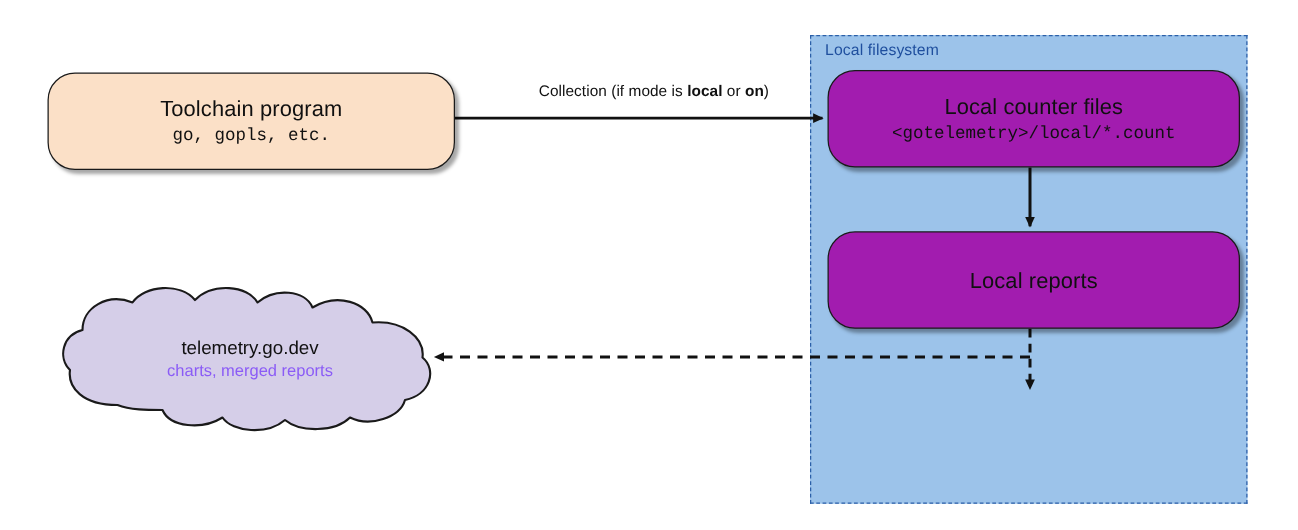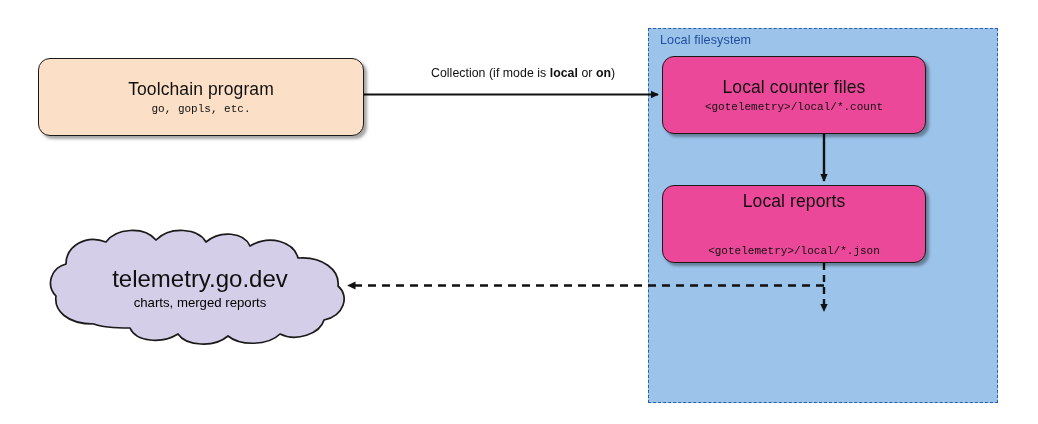--- a/index.html
+++ b/index.html
@@ -26,37 +26,37 @@
     width: 1038px;
     height: 424px;
     pointer-events: none;
   }
 
   
   .node {
     position: absolute;
     box-sizing: border-box;
     border: 1.6px solid #1a1a1a;
-    border-radius: 12px;
+    border-radius: 22px;
     display: flex;
     flex-direction: column;
     align-items: center;
     justify-content: center;
     box-shadow: 3px 3px 3px rgba(0,0,0,0.35);
   }
   .node .title {
     font-size: 17.5px;
     color: #101010;
     line-height: 1.15;
     letter-spacing: 0.1px;
     white-space: nowrap;
   }
   .node .sub {
     font-family: "Liberation Mono", "DejaVu Sans Mono", monospace;
-    font-size: 11px;
+    font-size: 14px;
     color: #101010;
     margin-top: 3px;
     white-space: nowrap;
   }
 
   #toolchain-node {
     left: 38px;  top: 58px;
     width: 326px; height: 78px;
     background: #FBE0C7;
   }
@@ -72,23 +72,23 @@
   }
   #fs-label {
     position: absolute;
     left: 660px; top: 33px;
     font-size: 12.6px;
     color: #1F4F9E;
     letter-spacing: 0.1px;
   }
 
   .fs-node {
-    background: #ec4899;
+    background: #a21caf;
     left: 662px;
-    width: 264px;
+    width: 330px;
     height: 78px;
     text-align: right;
   }
   #counter-node  { top: 56px;  }
   #reports-node  { top: 185px; gap: 31px; }
   #uploaded-node { top: 315px; }
 
   
   #cloud-wrap {
     position: absolute;
@@ -100,27 +100,27 @@
     position: absolute;
     left: 0; top: 0;
     width: 304px; height: 118px;
     display: flex;
     flex-direction: column;
     align-items: center;
     justify-content: center;
     pointer-events: none;
   }
   #cloud-text .title {
-    font-size: 24px;
+    font-size: 15px;
     color: #101010;
     white-space: nowrap;
   }
   #cloud-text .sub {
     font-size: 13.2px;
-    color: #000000;
+    color: #8b5cf6;
     margin-top: 2px;
     white-space: nowrap;
   }
 
   
   .edge-label {
     position: absolute;
     font-size: 12.3px;
     color: #101010;
     white-space: nowrap;
@@ -176,21 +176,20 @@
     <span class="sub">go, gopls, etc.</span>
   </div>
 
   <div class="node fs-node" id="counter-node">
     <span class="title">Local counter files</span>
     <span class="sub">&lt;gotelemetry&gt;/local/*.count</span>
   </div>
 
   <div class="node fs-node" id="reports-node">
     <span class="title">Local reports</span>
-    <span class="sub">&lt;gotelemetry&gt;/local/*.json</span>
   </div>
 
 
   <div id="cloud-wrap">
     <svg viewBox="0 0 304 118">
       <path d="M 46,96
                C 18,96 6,82 8,68
                C -2,58 2,40 18,36
                C 18,18 38,6 58,14
                C 68,0 96,-2 108,12

